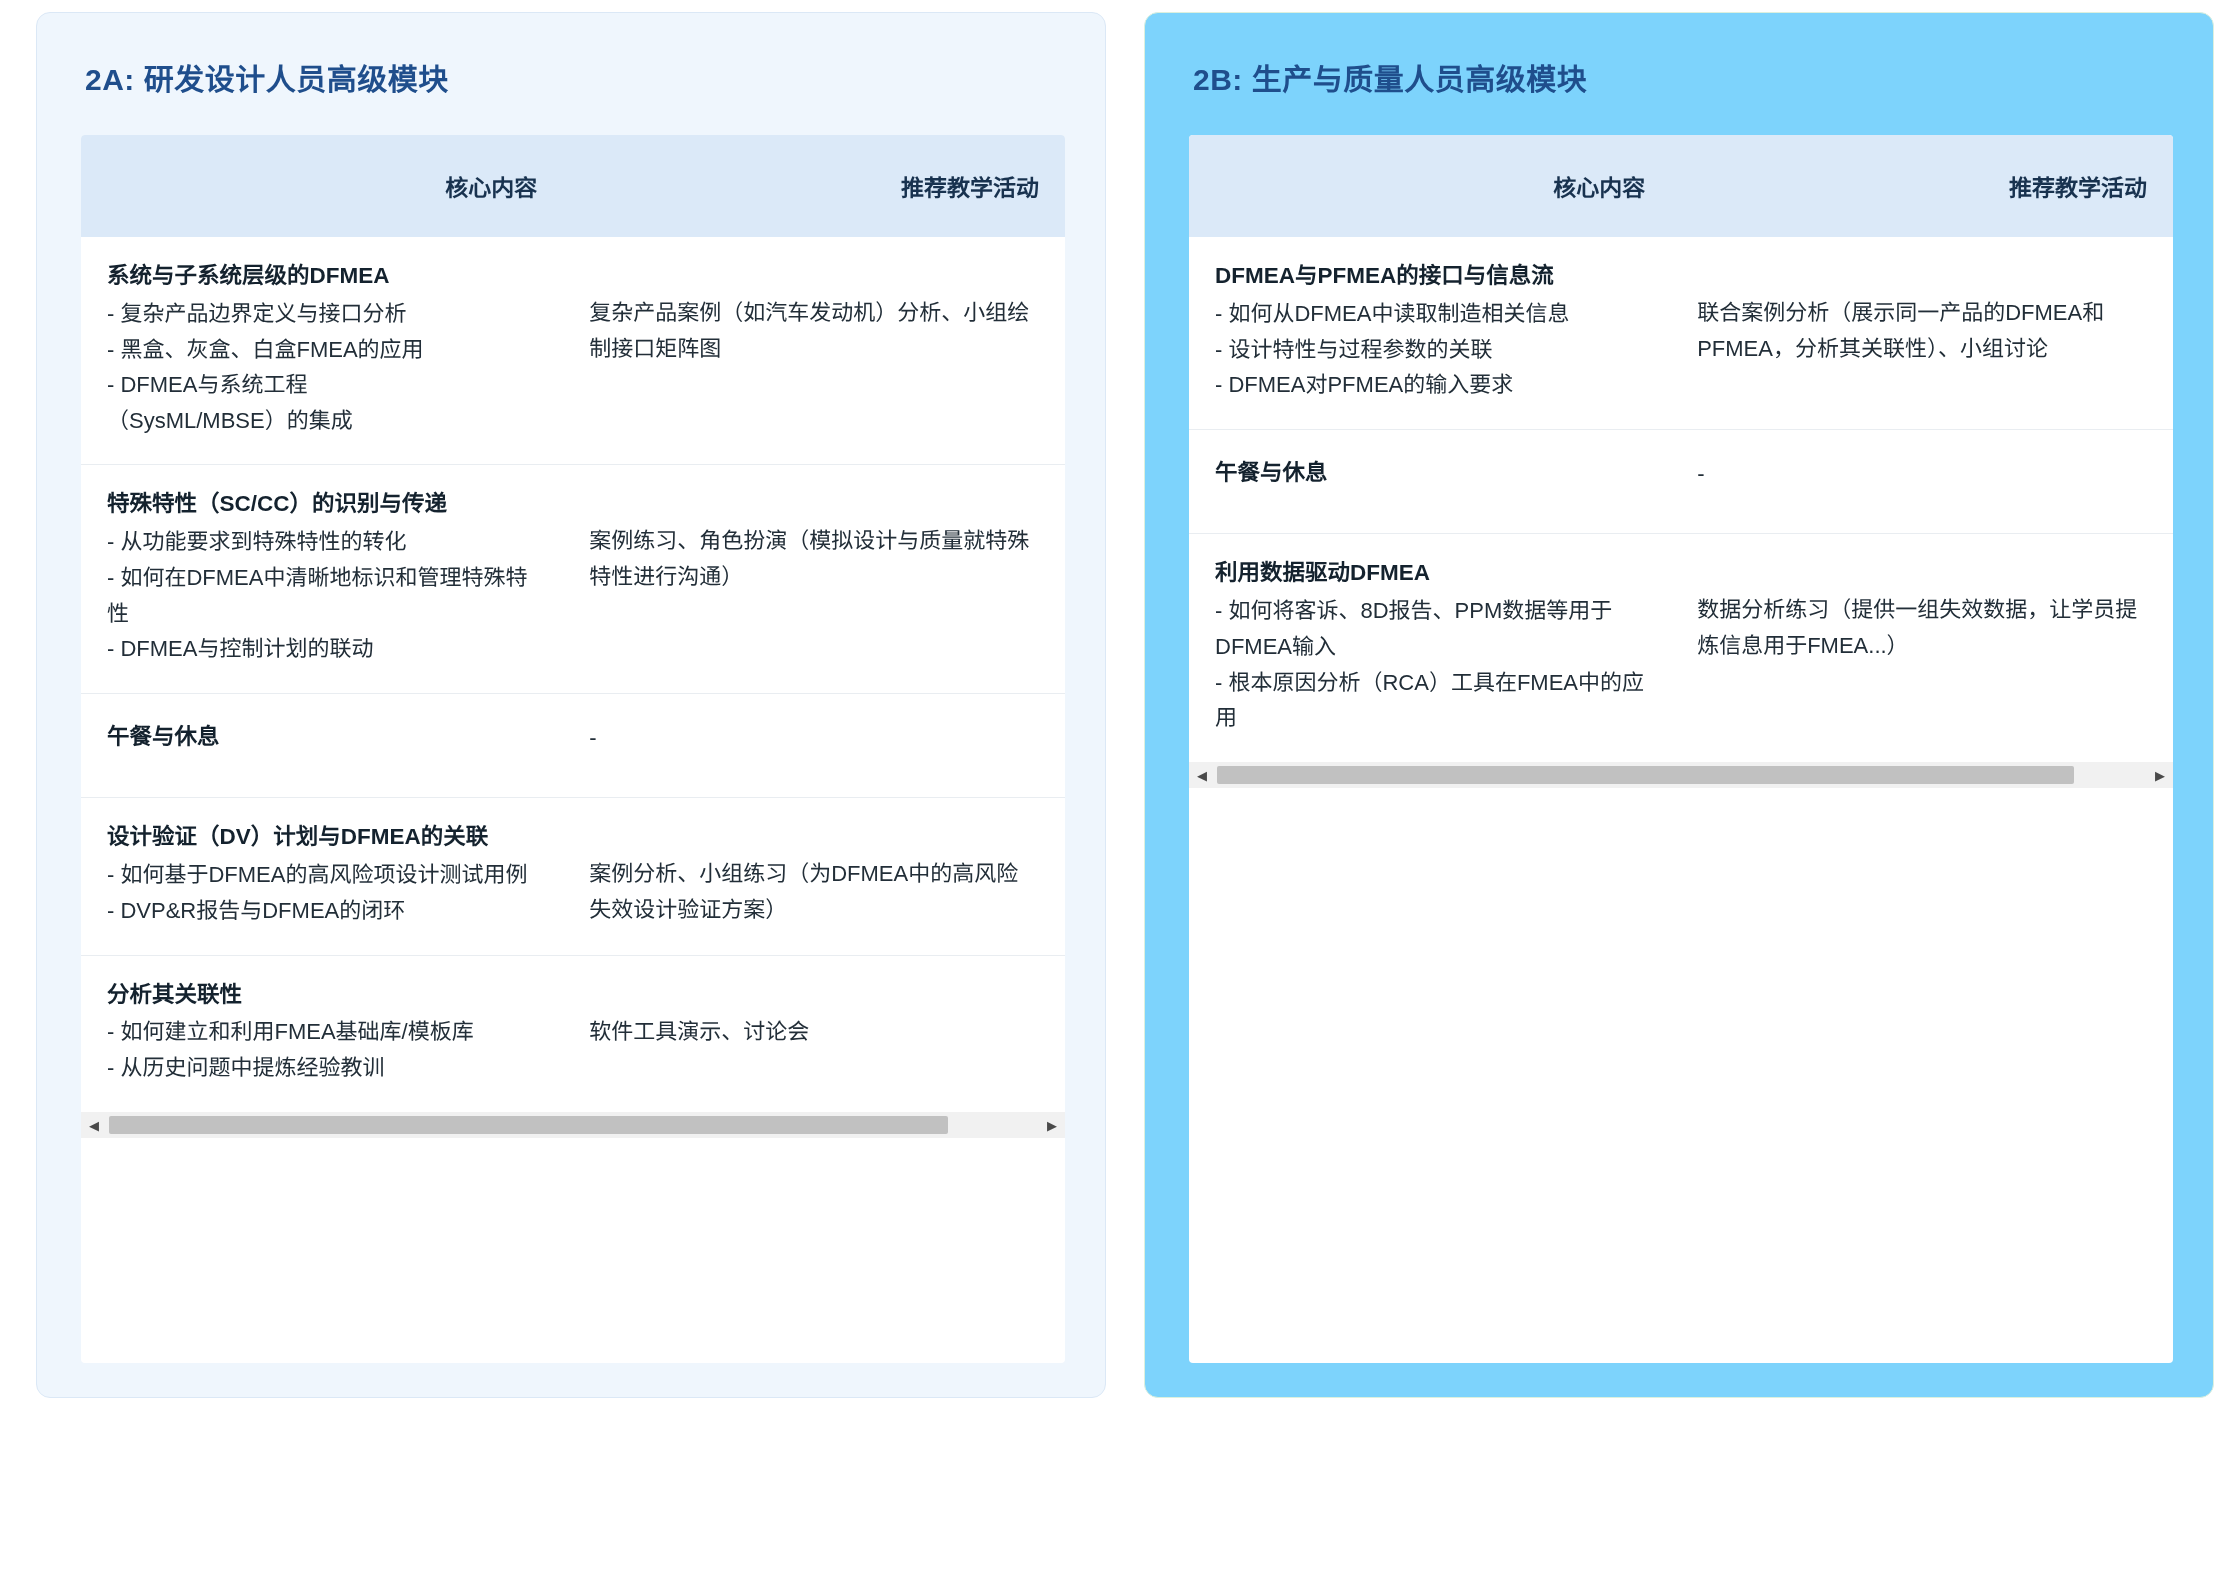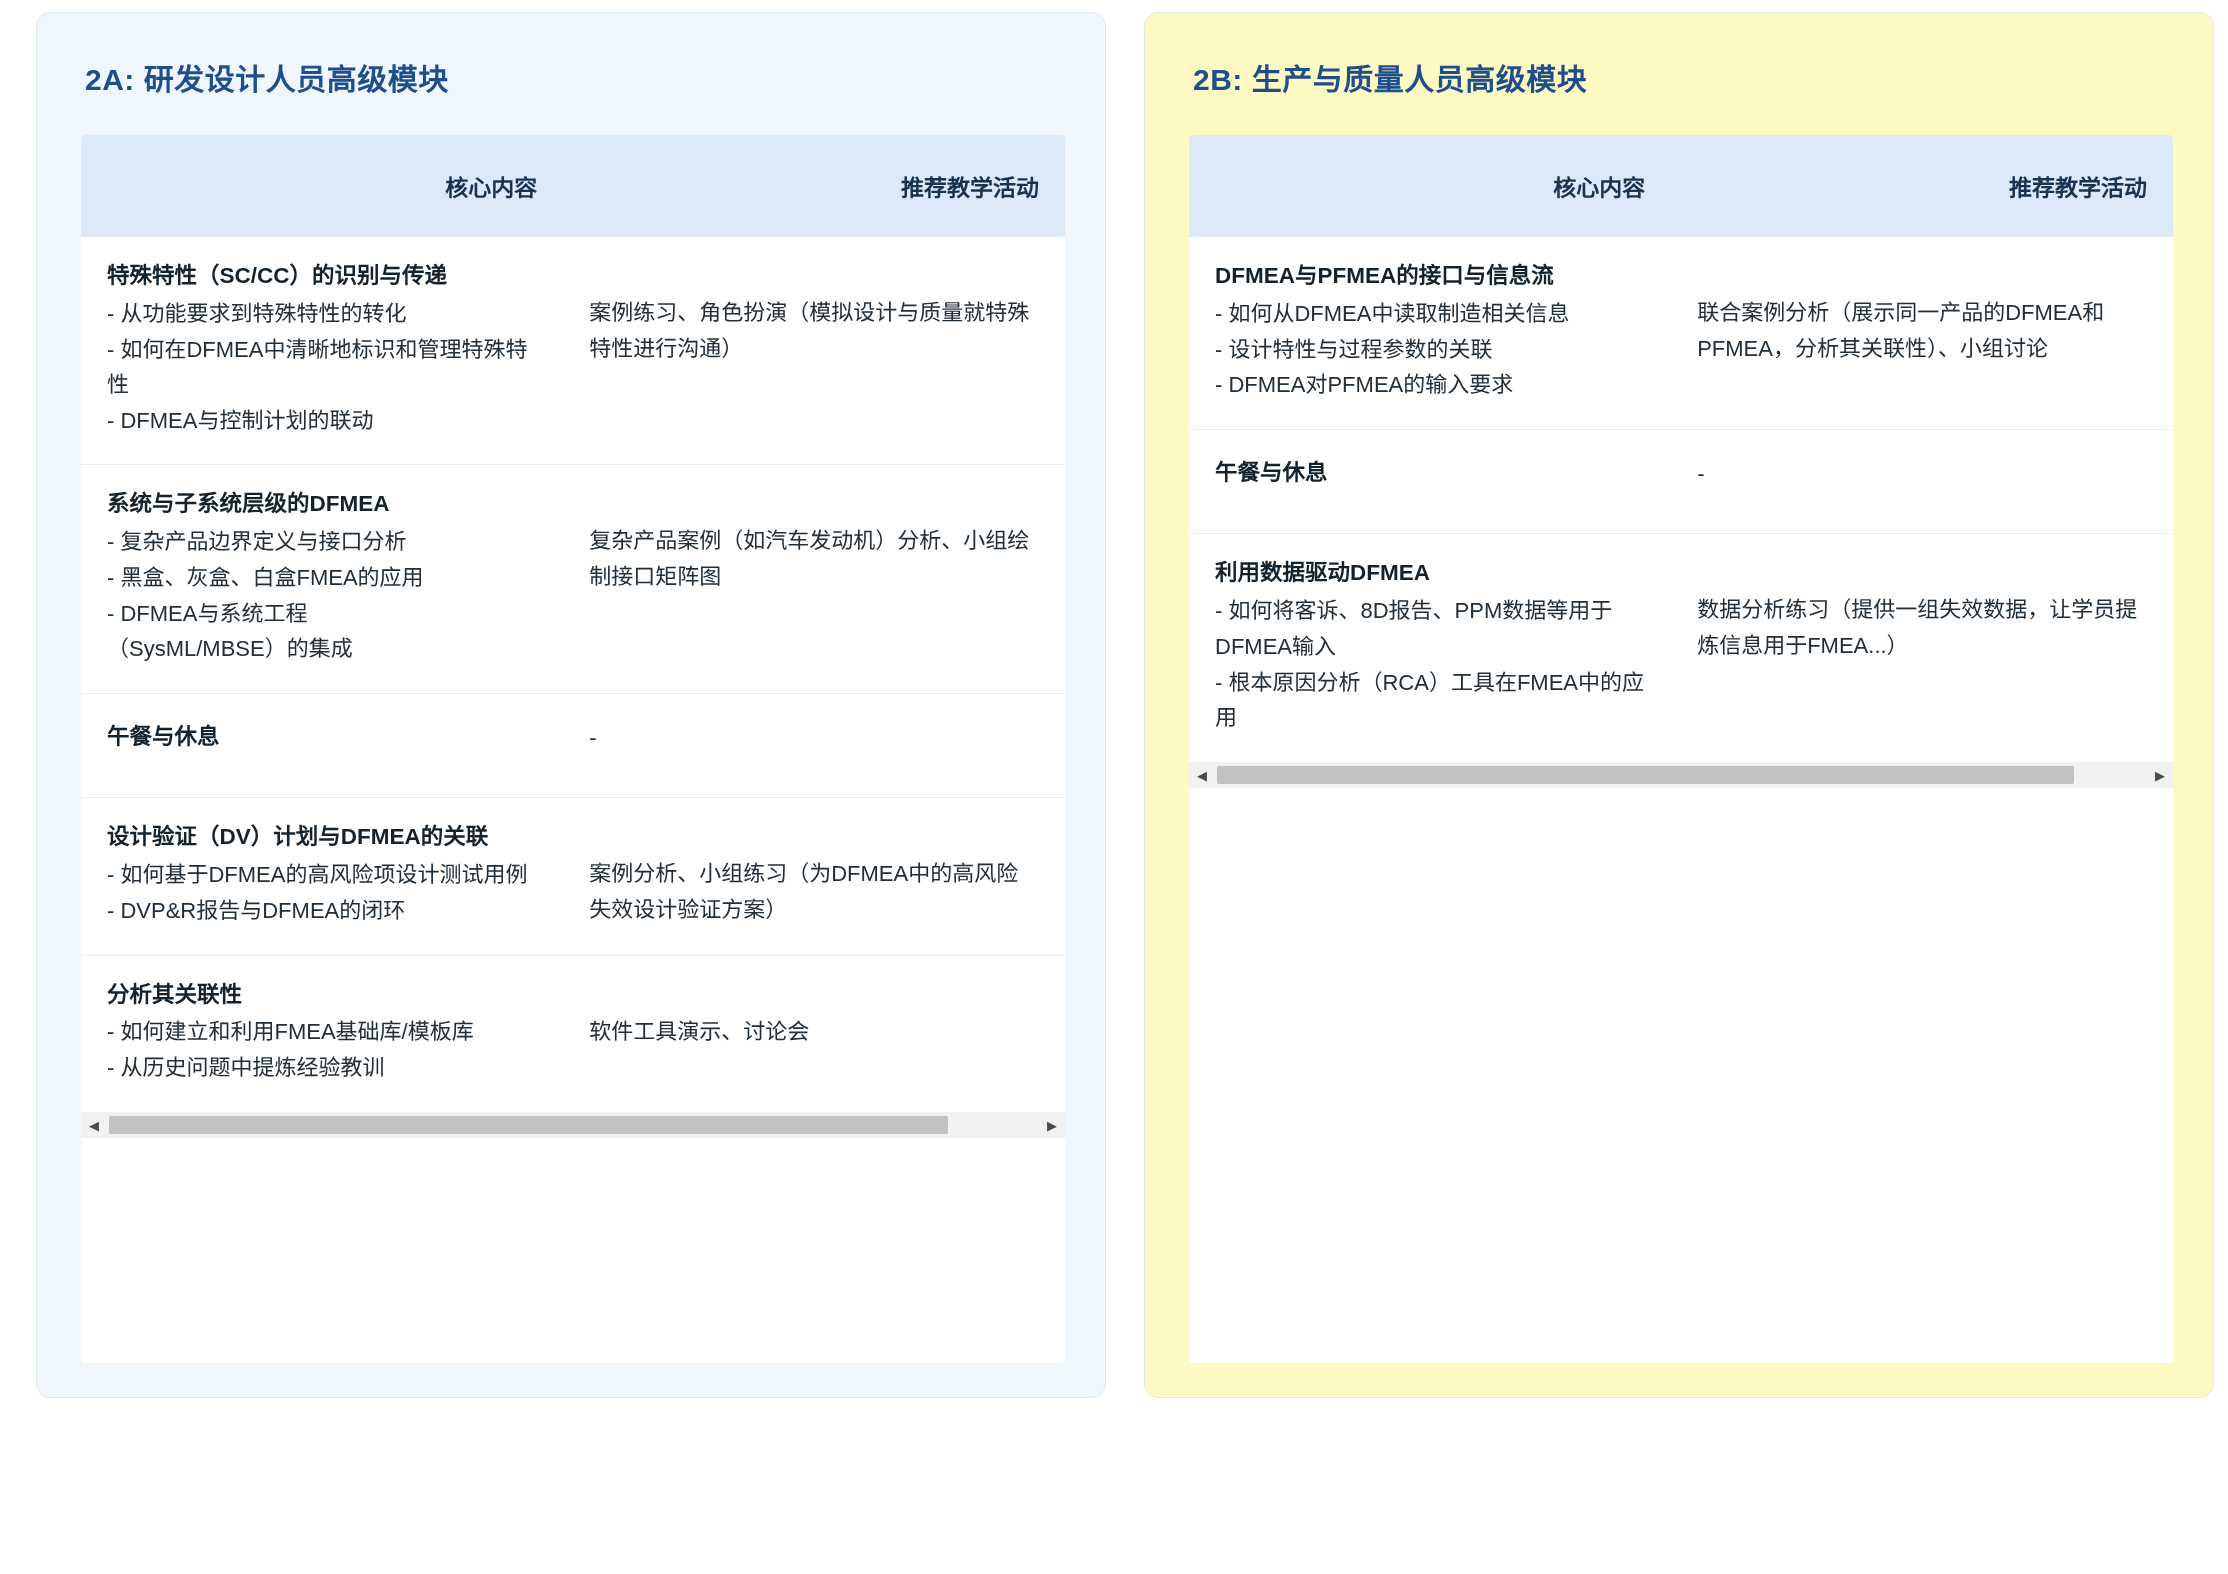--- a/index.html
+++ b/index.html
@@ -28,21 +28,21 @@
     display: flex;
     flex-direction: column;
     min-width: 0;
   }
   .panel-a {
     background: #eff6fd;
     border: 1px solid #dbe8f6;
     max-width: 1090px;
   }
   .panel-b {
-    background: #fef9c3;
+    background: #7dd3fc;
     border: 1px solid #dcf0de;
     max-width: 1090px;
   }
   .panel-title {
     font-size: 30px;
     font-weight: bold;
     color: #1f4e8c;
     letter-spacing: 0.5px;
     margin: 8px 0 36px 4px;
   }
@@ -153,44 +153,44 @@
         <thead>
           <tr>
             <th class="col-a">核心内容</th>
             <th class="col-b">推荐教学活动</th>
           </tr>
         </thead>
         <tbody>
 
           <tr>
             <td class="col-a">
-              <span class="cell-title">特殊特性（SC/CC）的识别与传递</span>
-              <span class="cell-list">
-                <span>- 从功能要求到特殊特性的转化</span>
-                <span>- 如何在DFMEA中清晰地标识和管理特殊特性</span>
-                <span>- DFMEA与控制计划的联动</span>
-              </span>
-            </td>
-            <td class="col-b">
-              <div class="activity">案例练习、角色扮演（模拟设计与质量就特殊特性进行沟通）</div>
-            </td>
-          </tr>
-
-          <tr>
-            <td class="col-a">
               <span class="cell-title">系统与子系统层级的DFMEA</span>
               <span class="cell-list">
                 <span>- 复杂产品边界定义与接口分析</span>
                 <span>- 黑盒、灰盒、白盒FMEA的应用</span>
                 <span>- DFMEA与系统工程</span>
                 <span>（SysML/MBSE）的集成</span>
               </span>
             </td>
             <td class="col-b">
               <div class="activity">复杂产品案例（如汽车发动机）分析、小组绘制接口矩阵图</div>
+            </td>
+          </tr>
+
+          <tr>
+            <td class="col-a">
+              <span class="cell-title">特殊特性（SC/CC）的识别与传递</span>
+              <span class="cell-list">
+                <span>- 从功能要求到特殊特性的转化</span>
+                <span>- 如何在DFMEA中清晰地标识和管理特殊特性</span>
+                <span>- DFMEA与控制计划的联动</span>
+              </span>
+            </td>
+            <td class="col-b">
+              <div class="activity">案例练习、角色扮演（模拟设计与质量就特殊特性进行沟通）</div>
             </td>
           </tr>
 
           <tr class="row-break">
             <td class="col-a">
               <span class="cell-title">午餐与休息</span>
             </td>
             <td class="col-b">
               <div class="activity">-</div>
             </td>

